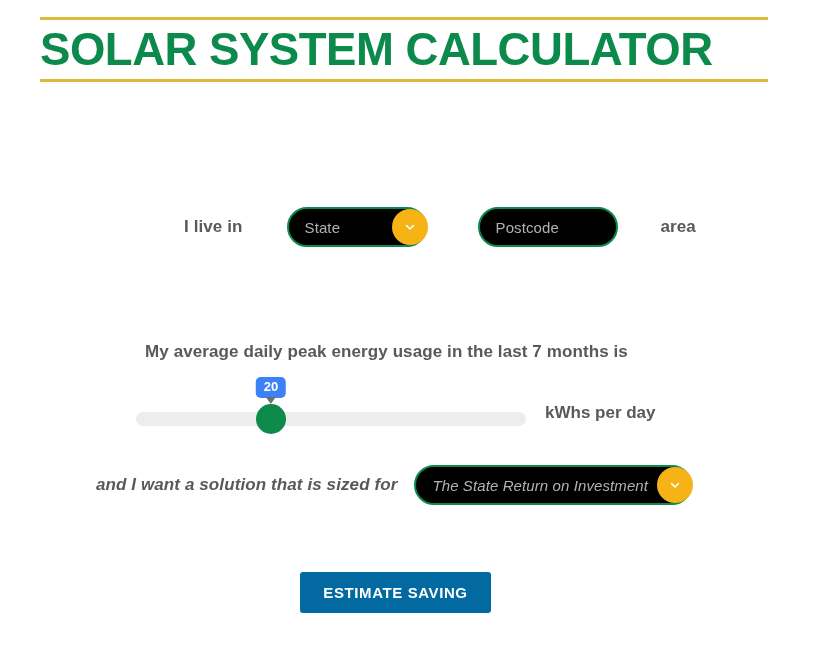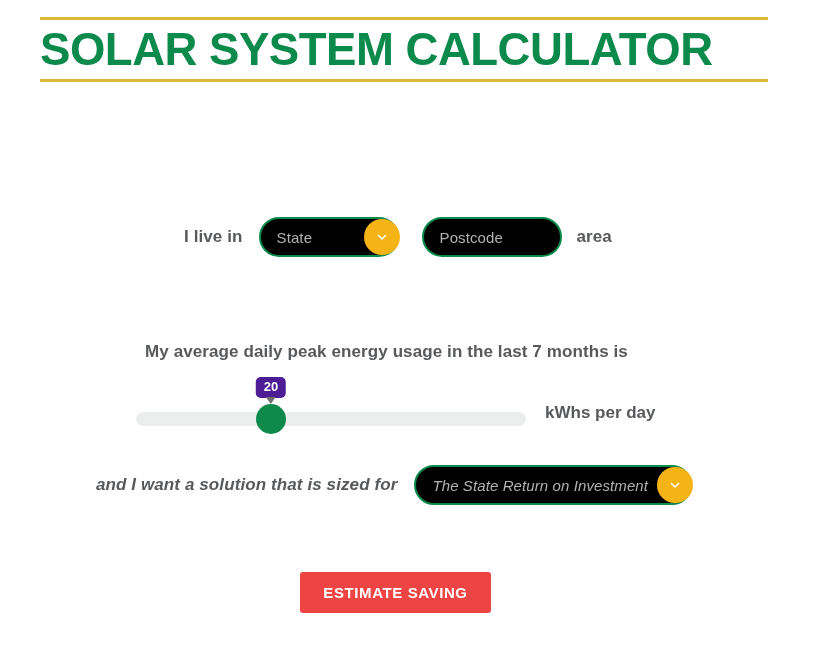--- a/index.html
+++ b/index.html
@@ -128,21 +128,21 @@
     margin-left: -15px;
     transform: translateY(-50%);
     border-radius: 50%;
     background: #0e8a4b;
     cursor: pointer;
   }
   .slider-bubble {
     position: absolute;
     bottom: 28px;
     transform: translateX(-50%);
-    background: #4c1d95;
+    background: #3b82f6;
     color: #ffffff;
     font-size: 13px;
     font-weight: bold;
     border-radius: 5px;
     padding: 3px 8px 4px 8px;
     white-space: nowrap;
     line-height: 14px;
   }
   .slider-bubble::after {
     content: "";
@@ -166,21 +166,21 @@
     white-space: nowrap;
   }
 
   
   .submit-btn {
     position: absolute;
     left: 300px;
     top: 572px;
     width: 191px;
     height: 41px;
-    background: #ef4444;
+    background: #0369a1;
     border: none;
     border-radius: 3px;
     color: #ffffff;
     font-family: "Liberation Sans", sans-serif;
     font-size: 15px;
     font-weight: bold;
     letter-spacing: 0.6px;
     text-transform: uppercase;
     cursor: pointer;
   }
@@ -189,21 +189,21 @@
 <body>
 
 <div class="header">
   <div class="rule rule-top"></div>
   <div class="page-title">SOLAR SYSTEM CALCULATOR</div>
   <div class="rule rule-bottom"></div>
 </div>
 
 <div class="form-area">
 
-  <div class="row" style="left:184px; top:217px;">
+  <div class="row" style="left:184px; top:207px;gap:28px;">
     <span class="label">I live in</span>
 
     <div class="pill" style="width:140px; margin-left:16px;">
       <span class="placeholder">State</span>
       <span class="chevron-btn">
         <svg width="14" height="14" viewBox="0 0 14 14" aria-hidden="true">
           <path d="M3.5 5.5 L7 9 L10.5 5.5" fill="none" stroke="#ffffff" stroke-width="1.6" stroke-linecap="round" stroke-linejoin="round"></path>
         </svg>
       </span>
     </div>

